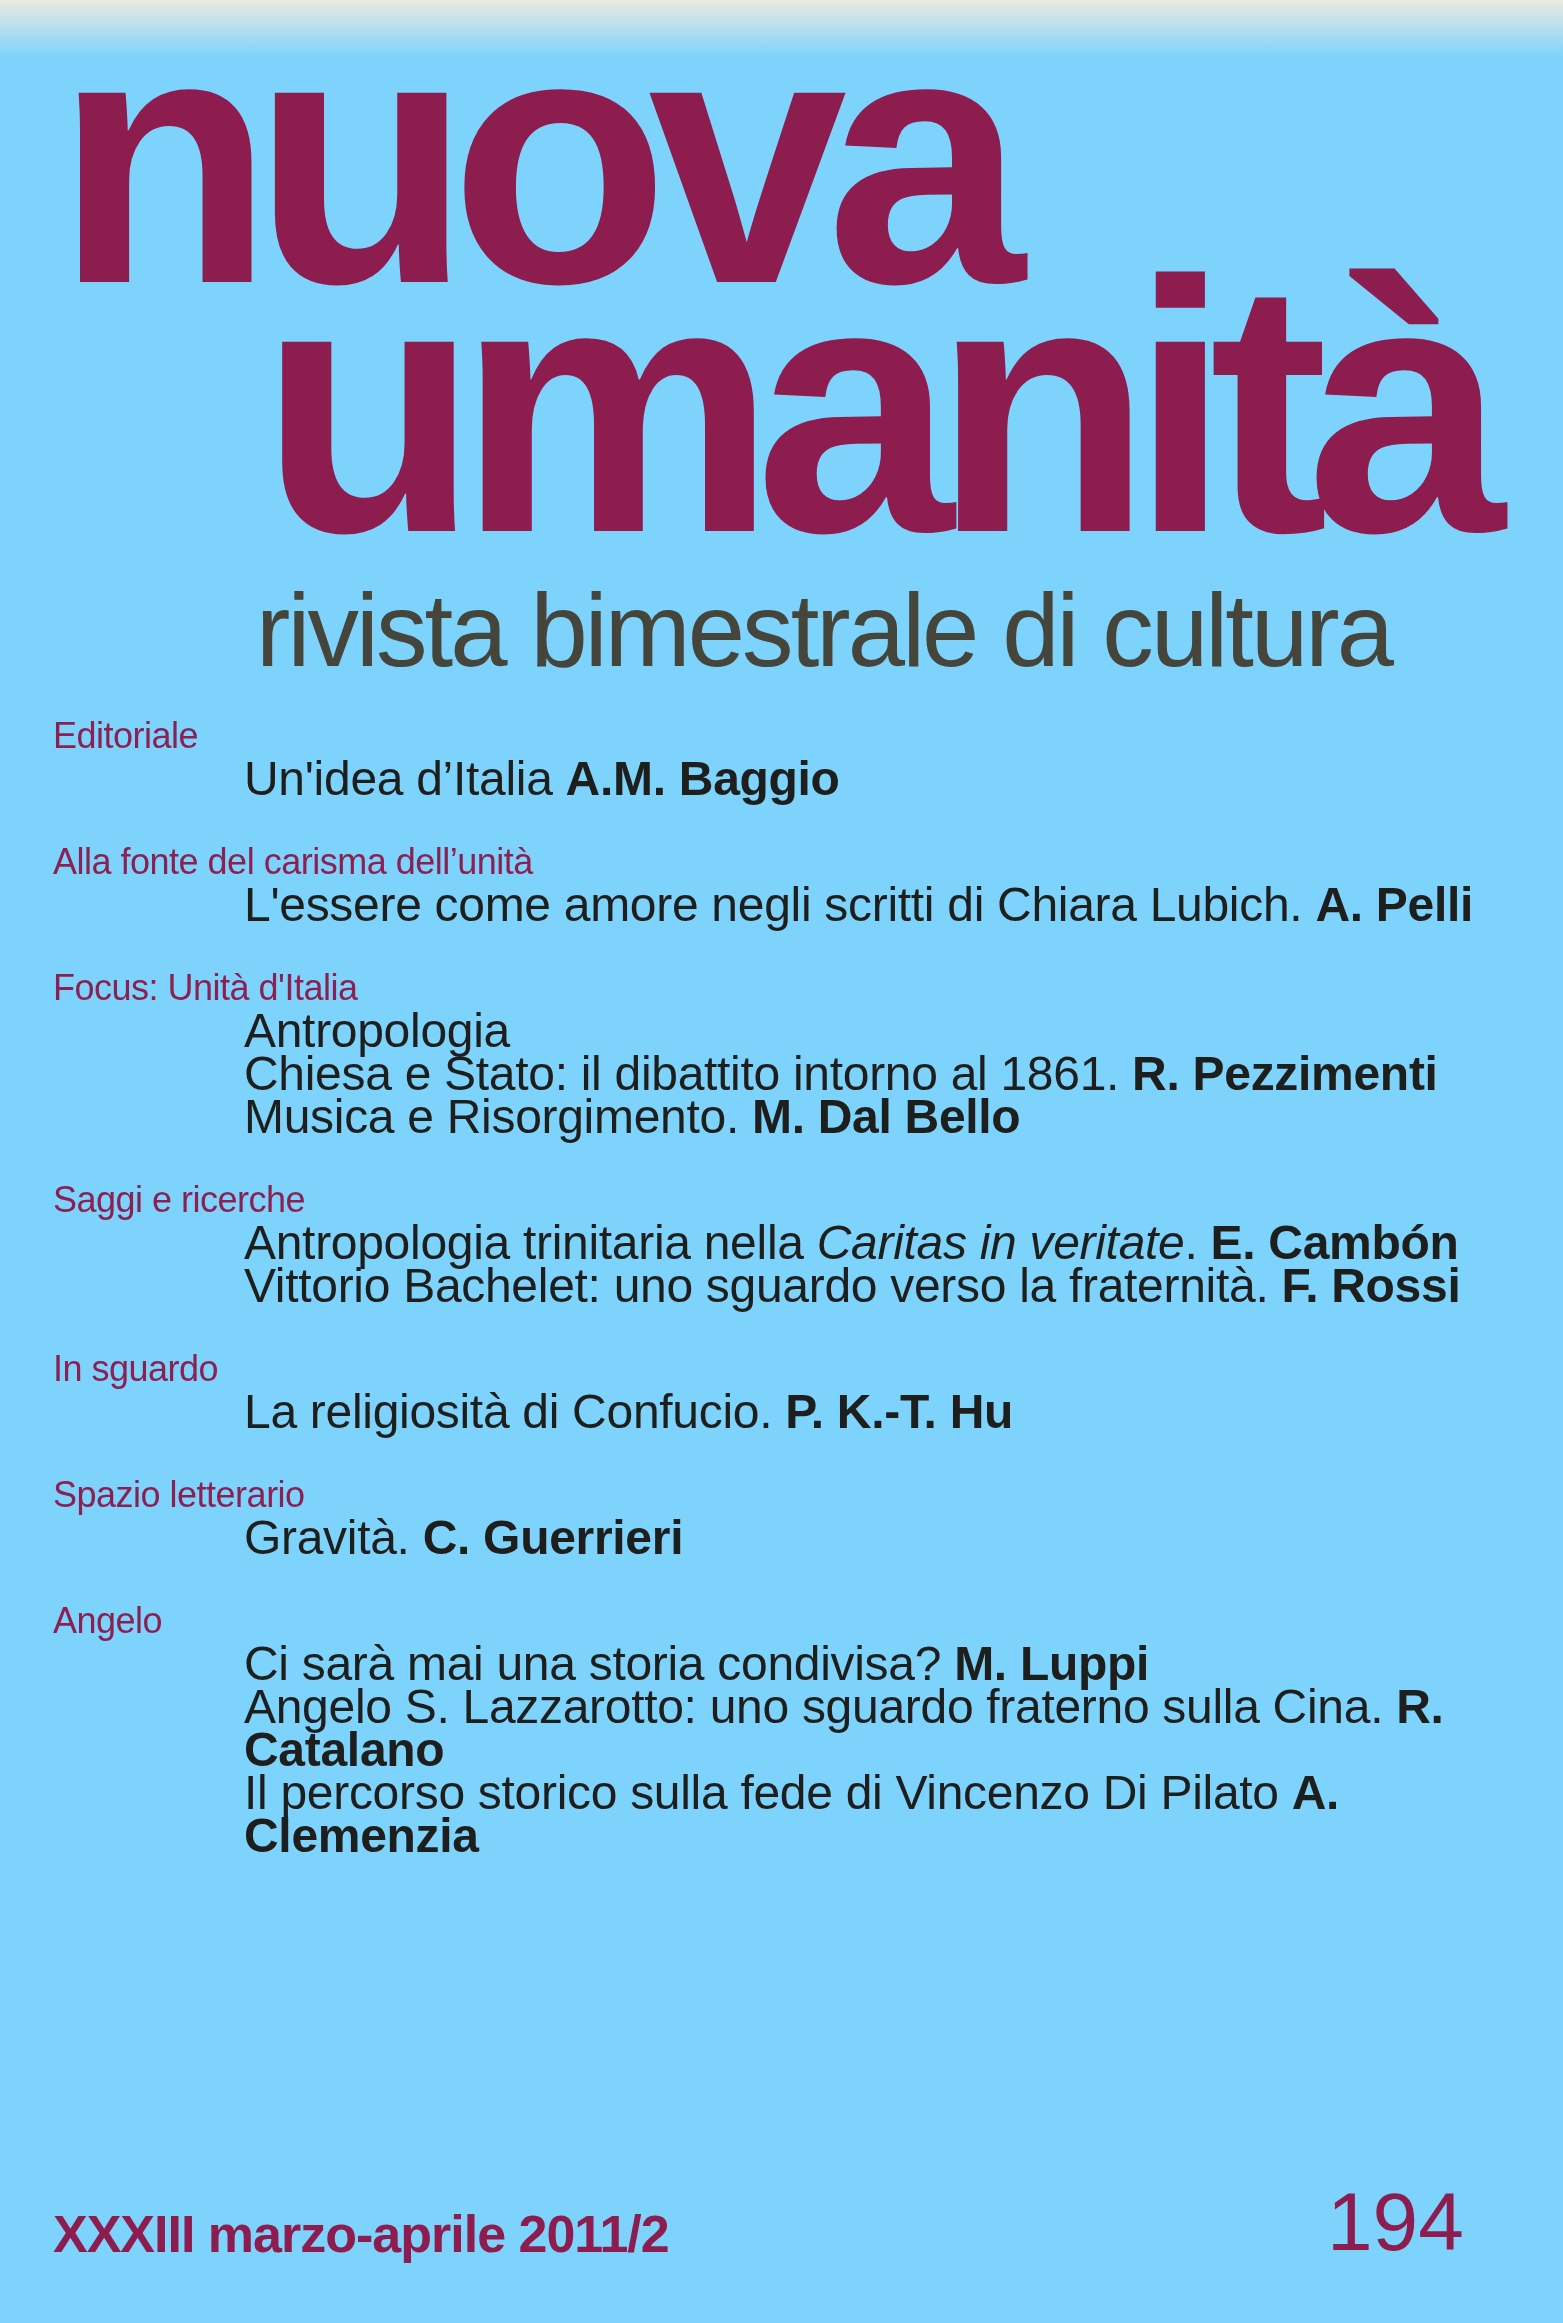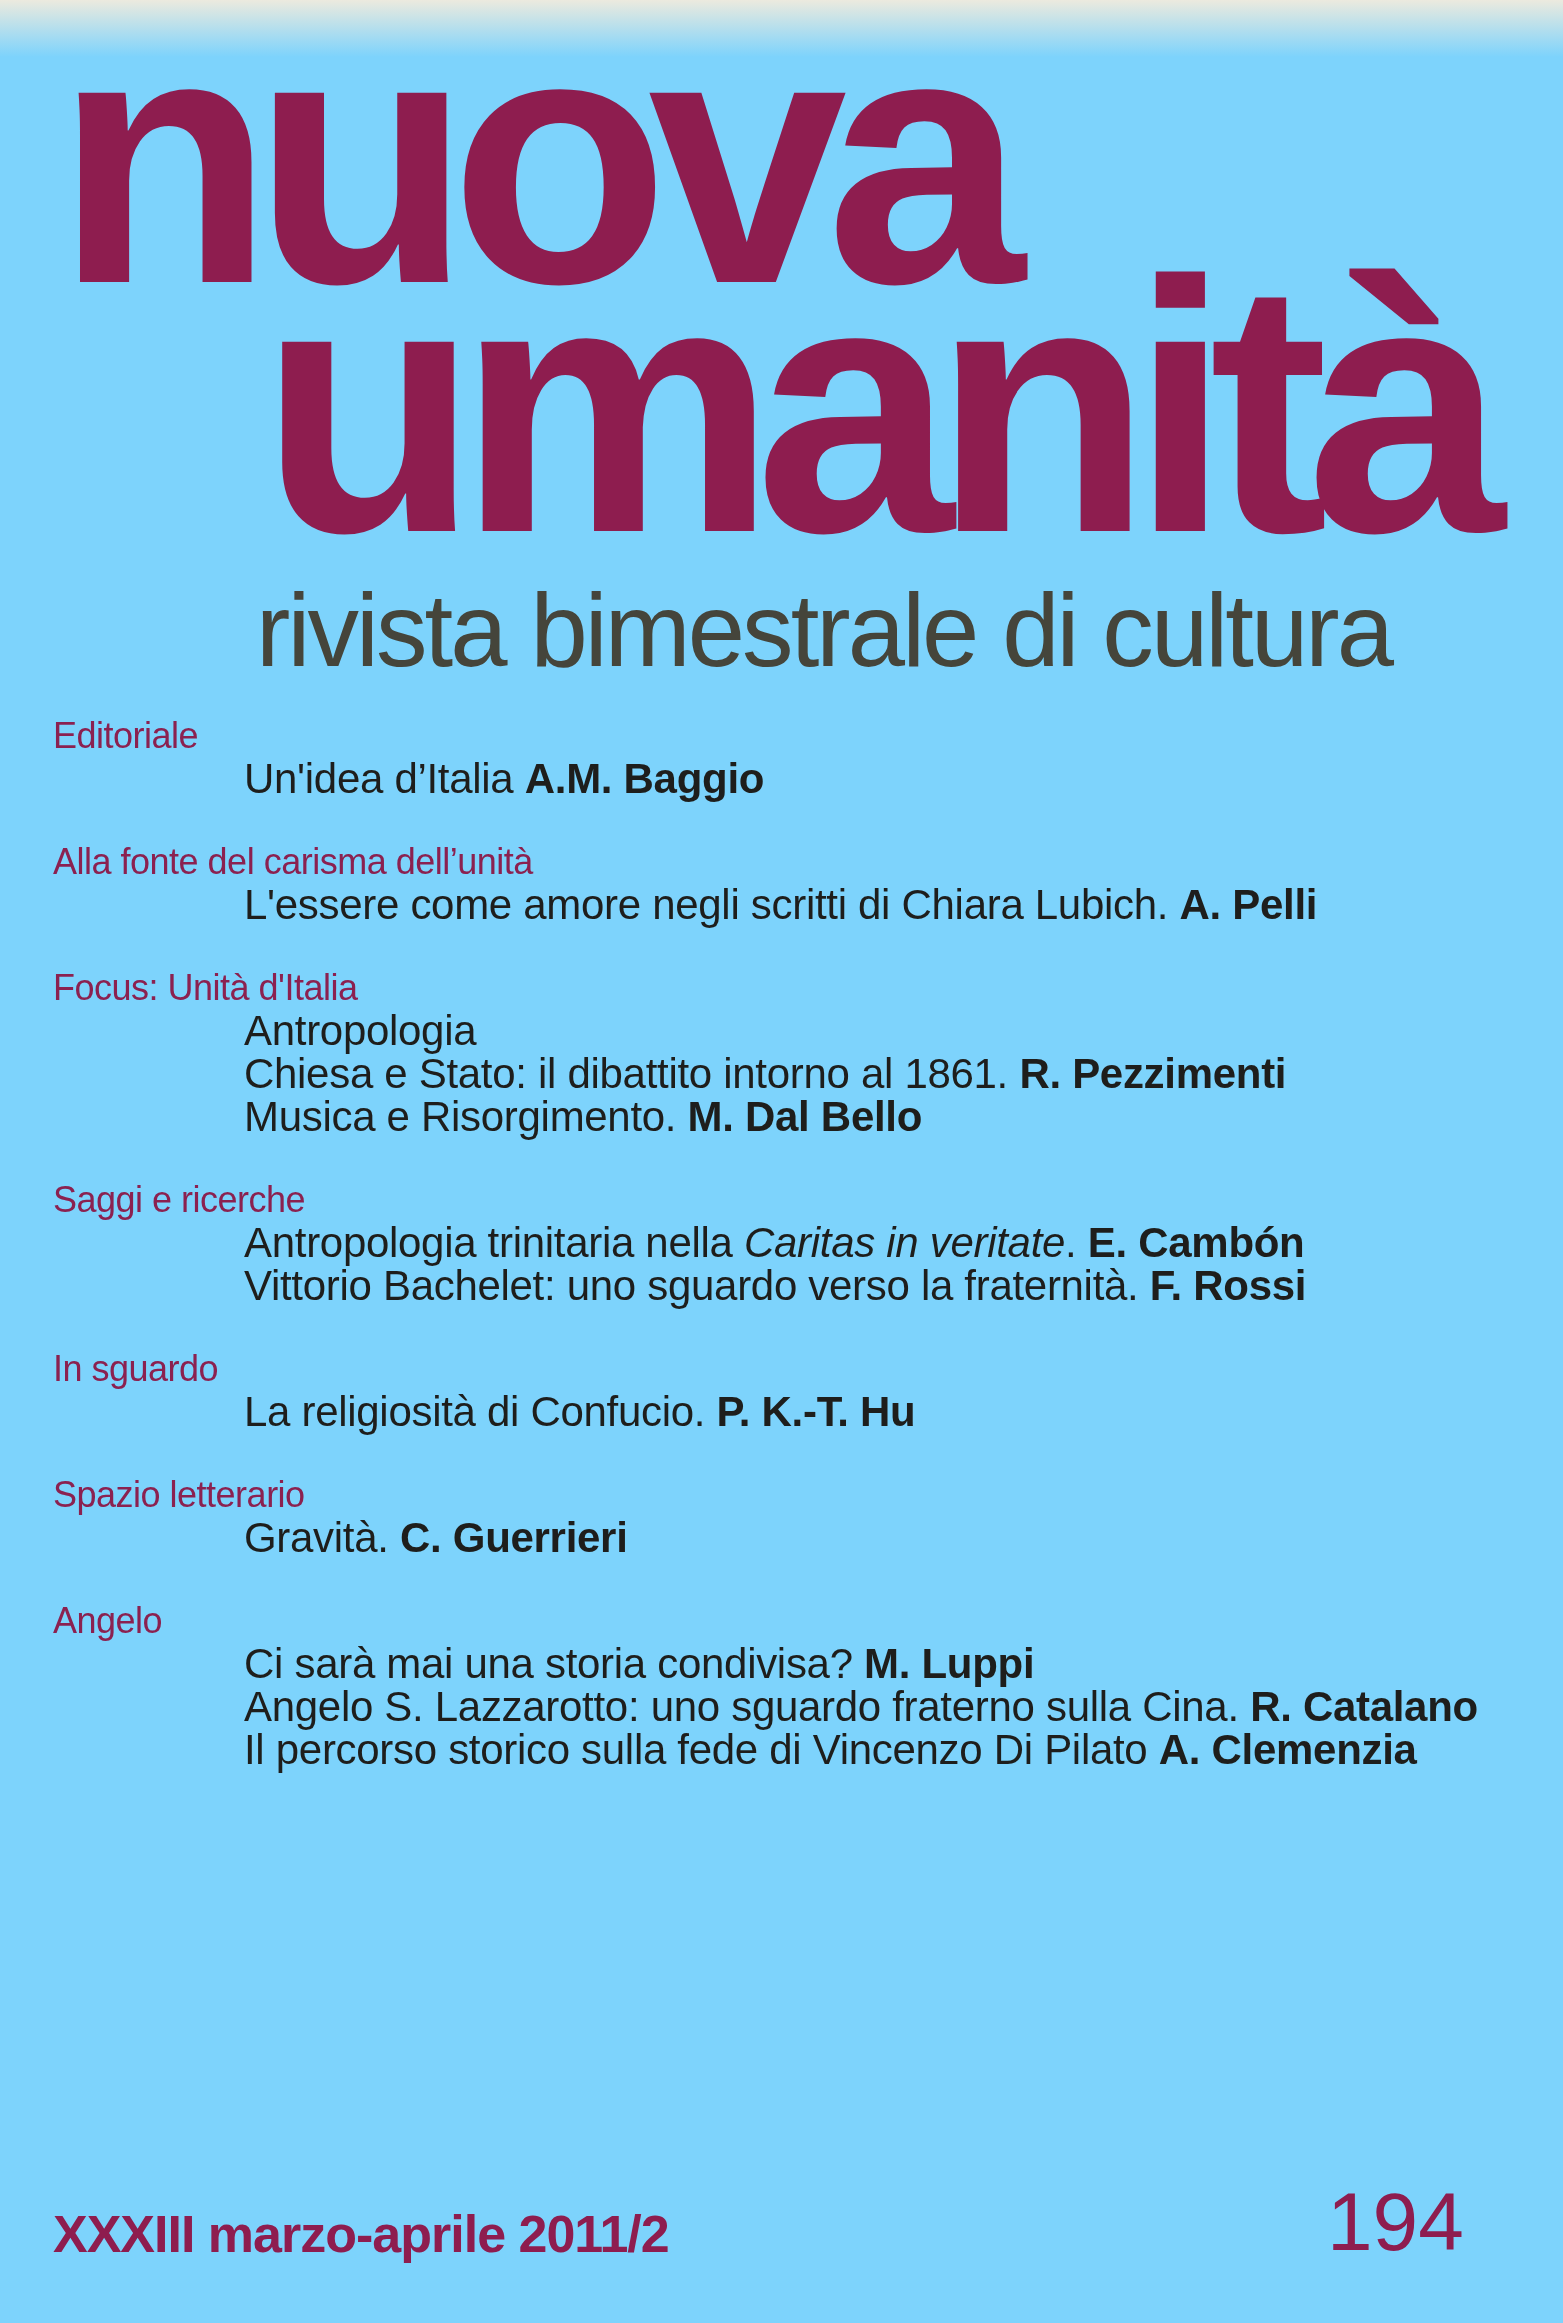--- a/index.html
+++ b/index.html
@@ -65,21 +65,21 @@
   }
   .toc-section { margin-bottom: 40px; }
   .toc-heading {
     font-size: 36px;
     font-weight: normal;
     color: #8b2150;
     line-height: 43px;
     letter-spacing: -0.5px;
   }
   .toc-entry {
-    font-size: 42px;
+    font-size: 48px;
     color: #1e1e1c;
     line-height: 43px;
     padding-left: 191px;
     letter-spacing: -0.3px;
   }
   .seg-b { font-weight: bold; }
   .seg-i { font-style: italic; margin-top: 24px; }
 
   
   .footer-volume {

